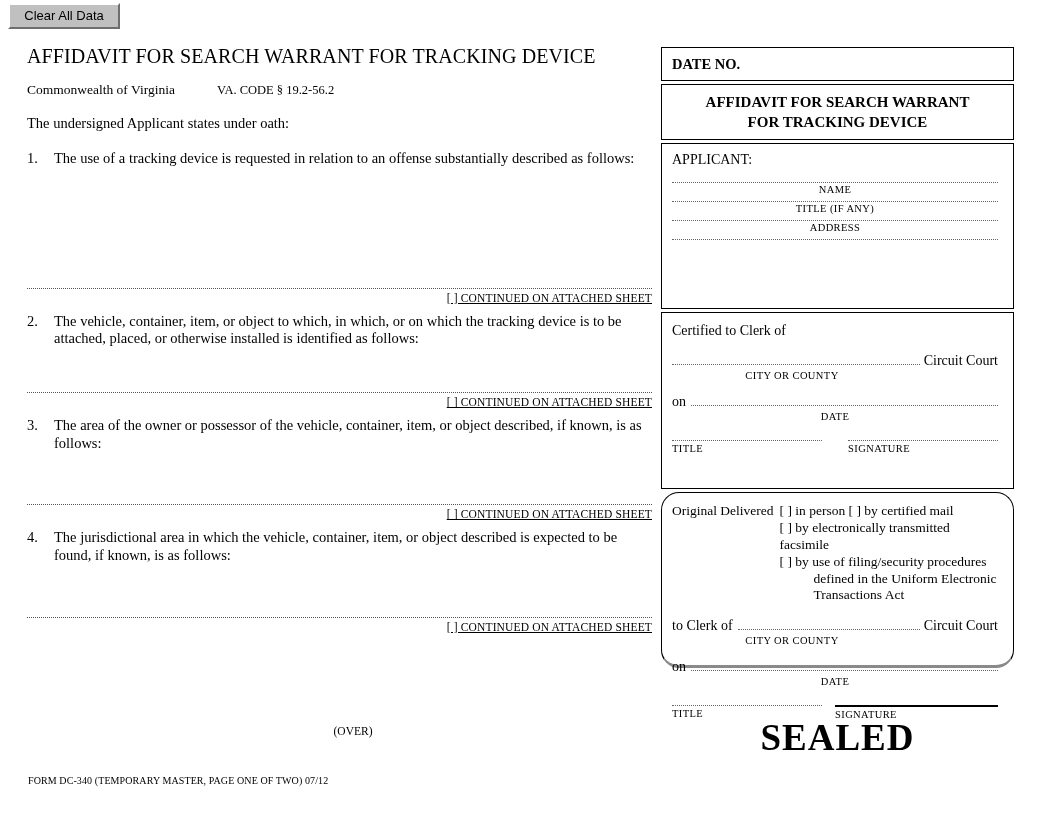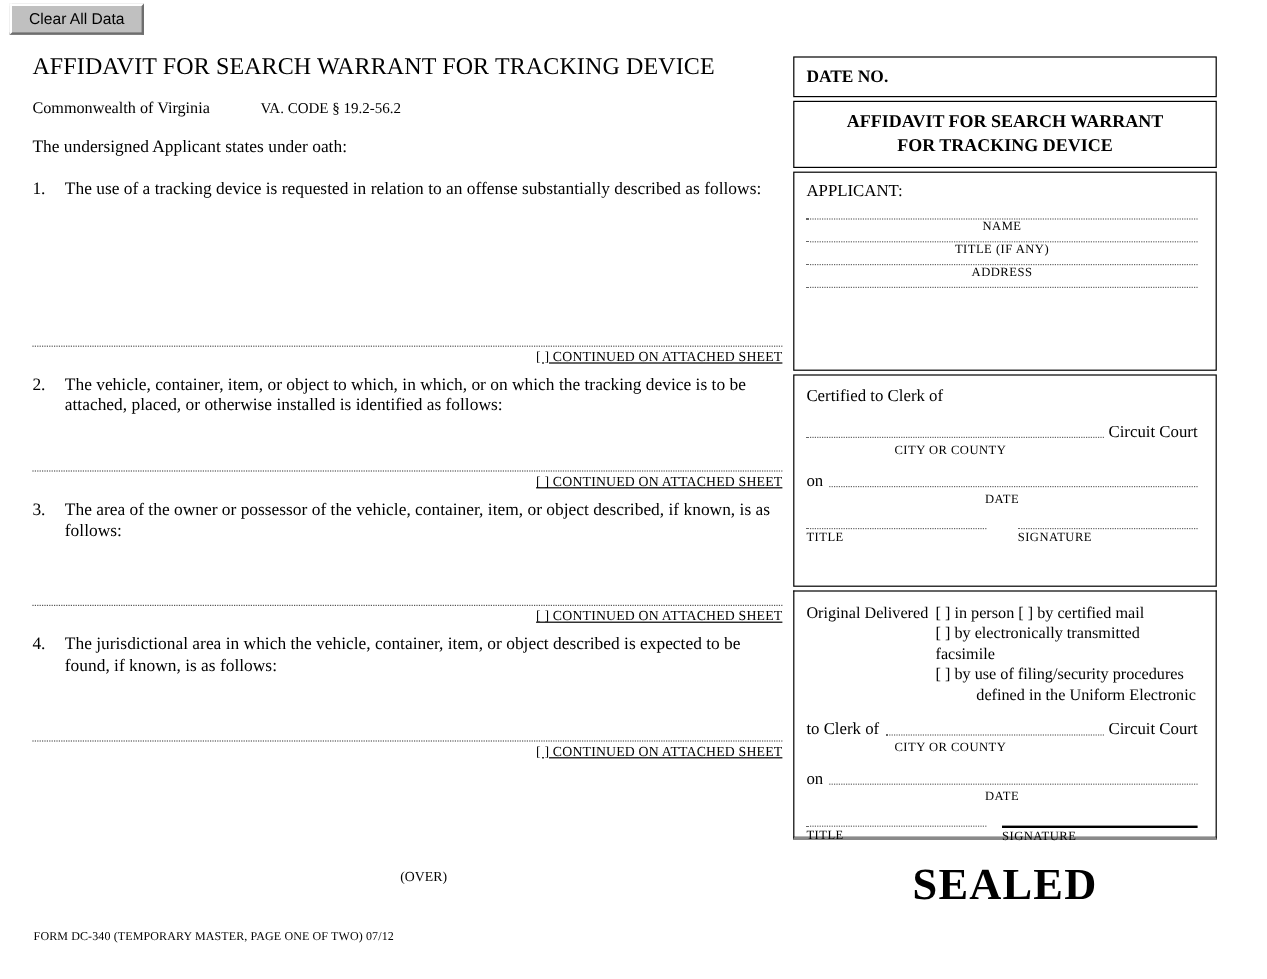--- a/index.html
+++ b/index.html
@@ -164,22 +164,23 @@
   }
   .applicant-box {
     height: 166px;
     padding: 8px 15px 0 10px;
   }
   .certified-box {
     height: 177px;
     padding: 10px 15px 0 10px;
   }
   .delivered-box {
-    height: 208px;
+    height: 176px;
     padding: 10px 15px 0 10px;
+    border-radius: 18px;
   }
 
   .section-label {
     font-size: 14px;
     margin-bottom: 14px;
   }
 
   
   .field {
     margin-bottom: 2px;
@@ -396,20 +397,21 @@
     <div class="delivered-head">
       <span class="lead">Original Delivered</span>
       <div class="opts">
         <div>
           <span>[  ] in person</span>
           <span>[  ] by certified mail</span>
         </div>
         <div>[  ] by electronically transmitted facsimile</div>
         <div>[  ] by use of filing/security procedures</div>
         <div class="opt-indent">defined in the Uniform Electronic</div>
+        <div class="opt-indent">Transactions Act</div>
       </div>
     </div>
 
     <div class="inline-field" style="margin-top:14px">
       <span class="pre">to Clerk of</span>
       <div class="line"></div>
       <span class="post">Circuit Court</span>
     </div>
     <div class="inline-caption caption-offset-city">CITY OR COUNTY</div>
 

